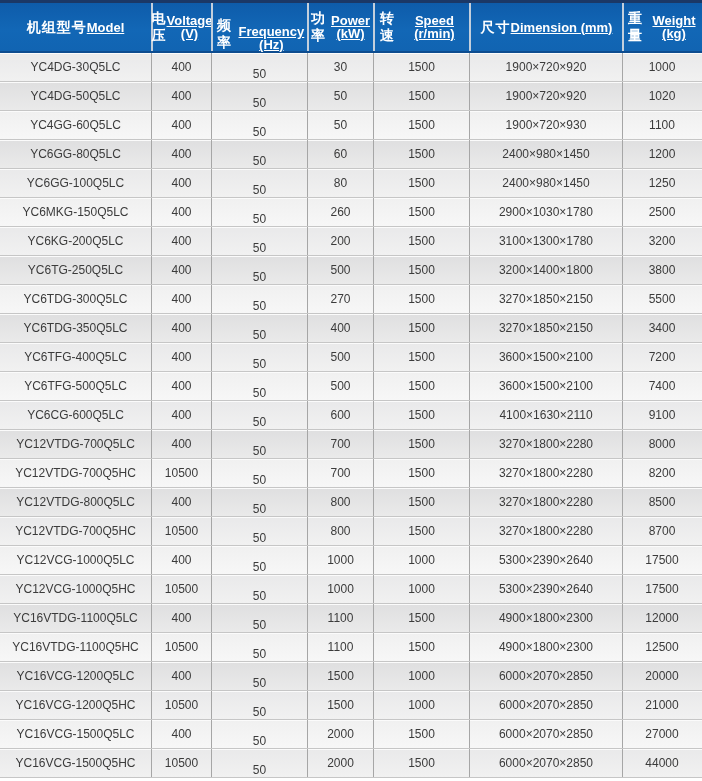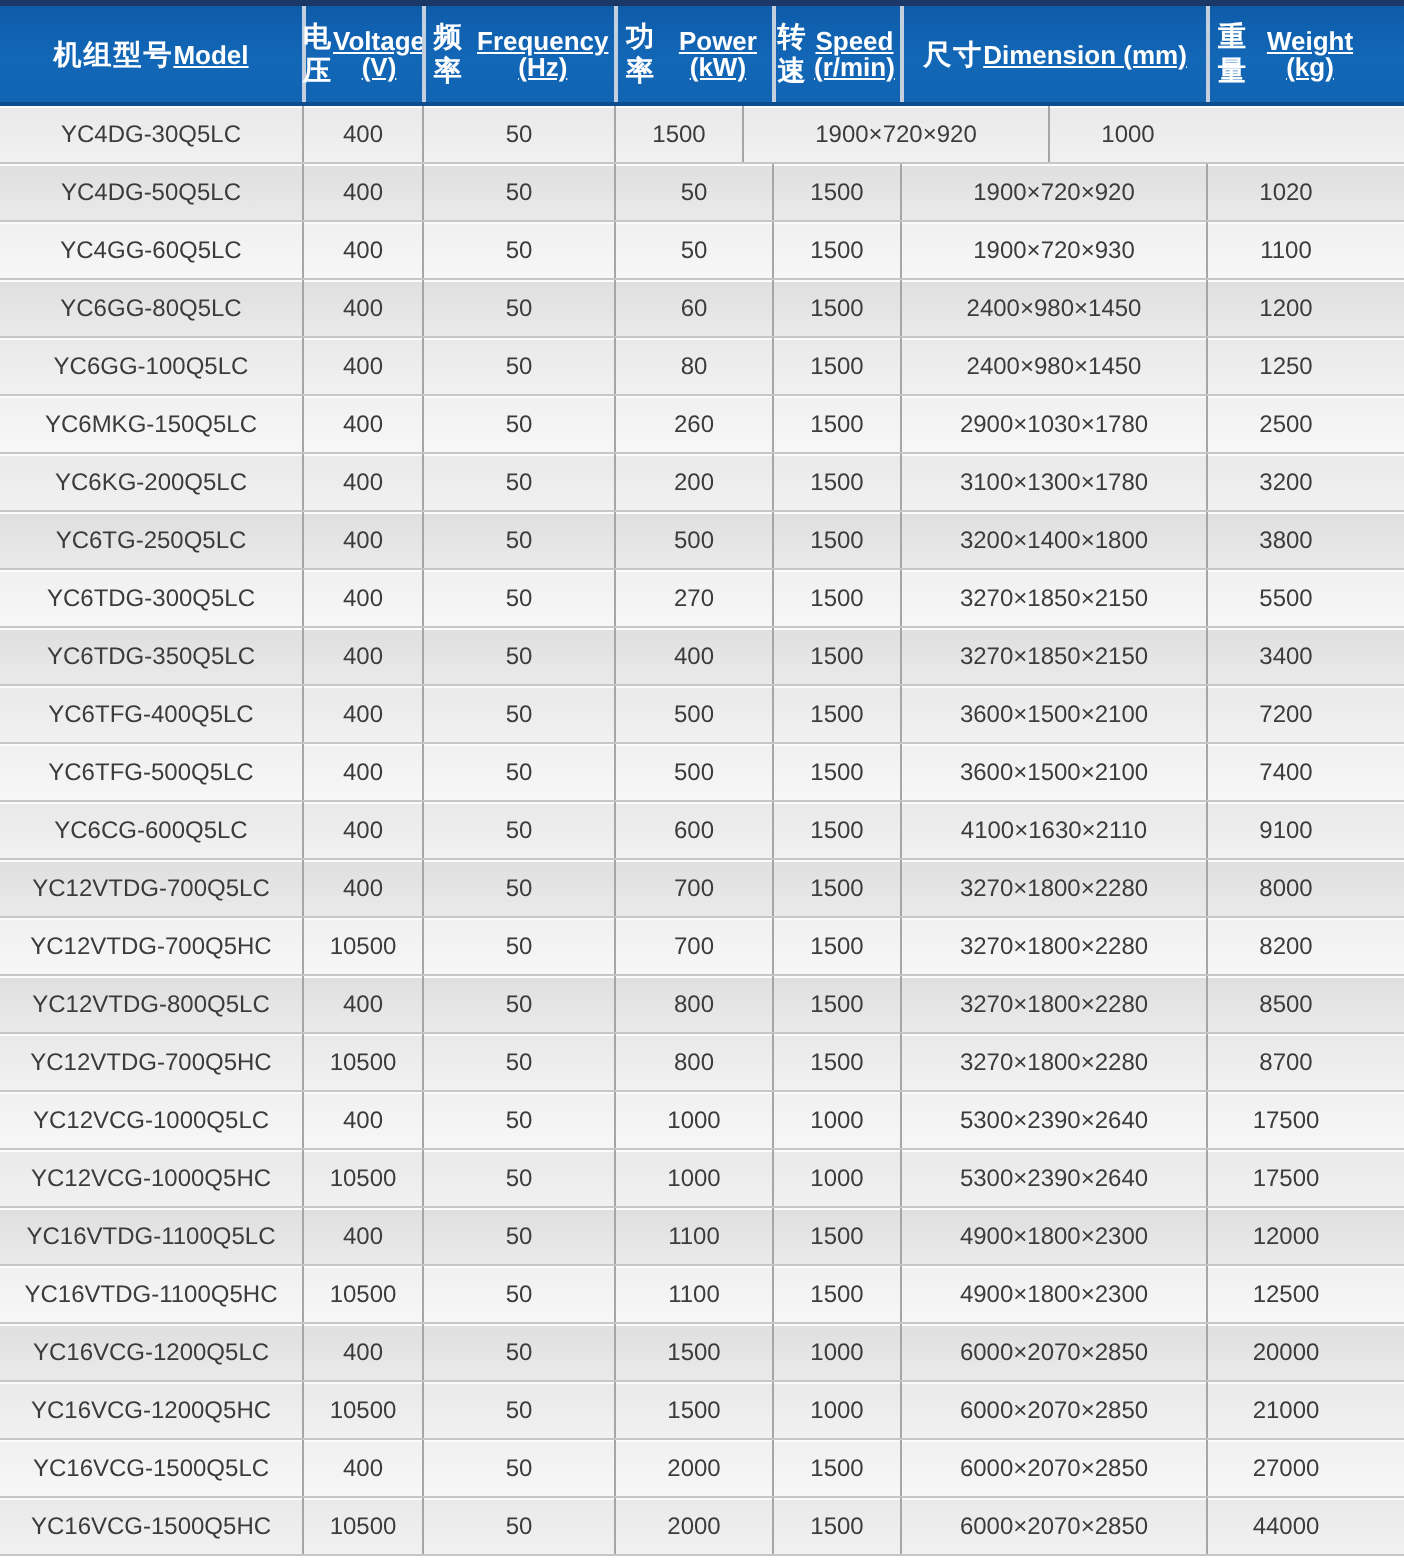--- a/index.html
+++ b/index.html
@@ -34,23 +34,23 @@
   .td{
     display:flex;align-items:center;justify-content:center;
     box-sizing:border-box;font-size:12px;color:#3b3b3b;text-align:center;
     white-space:nowrap;overflow:hidden;
   }
   .td + .td{border-left:1px solid #a6a6a6;}
 
   
   .c0{width:151px;}
   .c1{width:60px;}
-  .c2{width:96px;}
-  .c3{width:79px;align-items:center;}
-  .c4{width:64px;}
+  .c2{width:96px;align-items:flex-end;}
+  .c3{width:66px;align-items:center;}
+  .c4{width:96px;}
   .c5{width:153px;}
   .c6{width:79px;}
 </style>
 </head>
 <body>
 
 <div class="spec-table">
 
   <div class="thead">
     <div class="th c0">
@@ -81,20 +81,21 @@
       <span class="zh">重量</span>
       <span class="en">Weight (kg)</span>
     </div>
   </div>
 
   <div class="tbody">
     <div class="tr">
       <div class="td c0">YC4DG-30Q5LC</div>
       <div class="td c1">400</div>
       <div class="td c2">50</div>
+      <div class="td c3">30</div>
       <div class="td c4">1500</div>
       <div class="td c5">1900×720×920</div>
       <div class="td c6">1000</div>
     </div>
 
     <div class="tr">
       <div class="td c0">YC4DG-50Q5LC</div>
       <div class="td c1">400</div>
       <div class="td c2">50</div>
       <div class="td c3">50</div>

